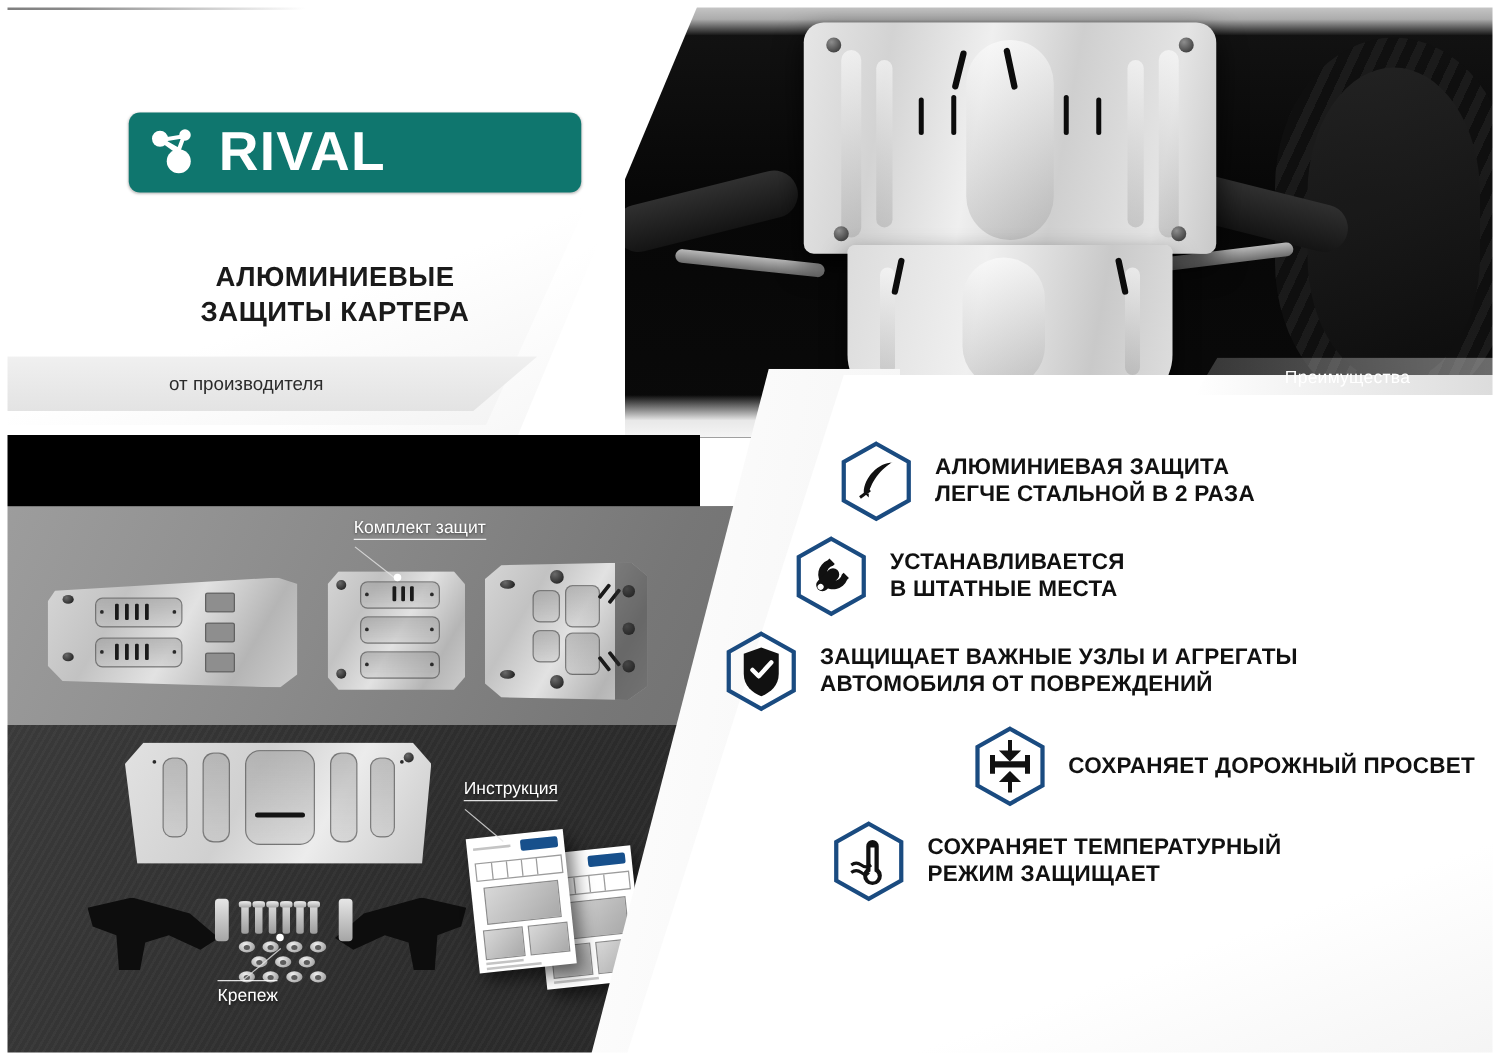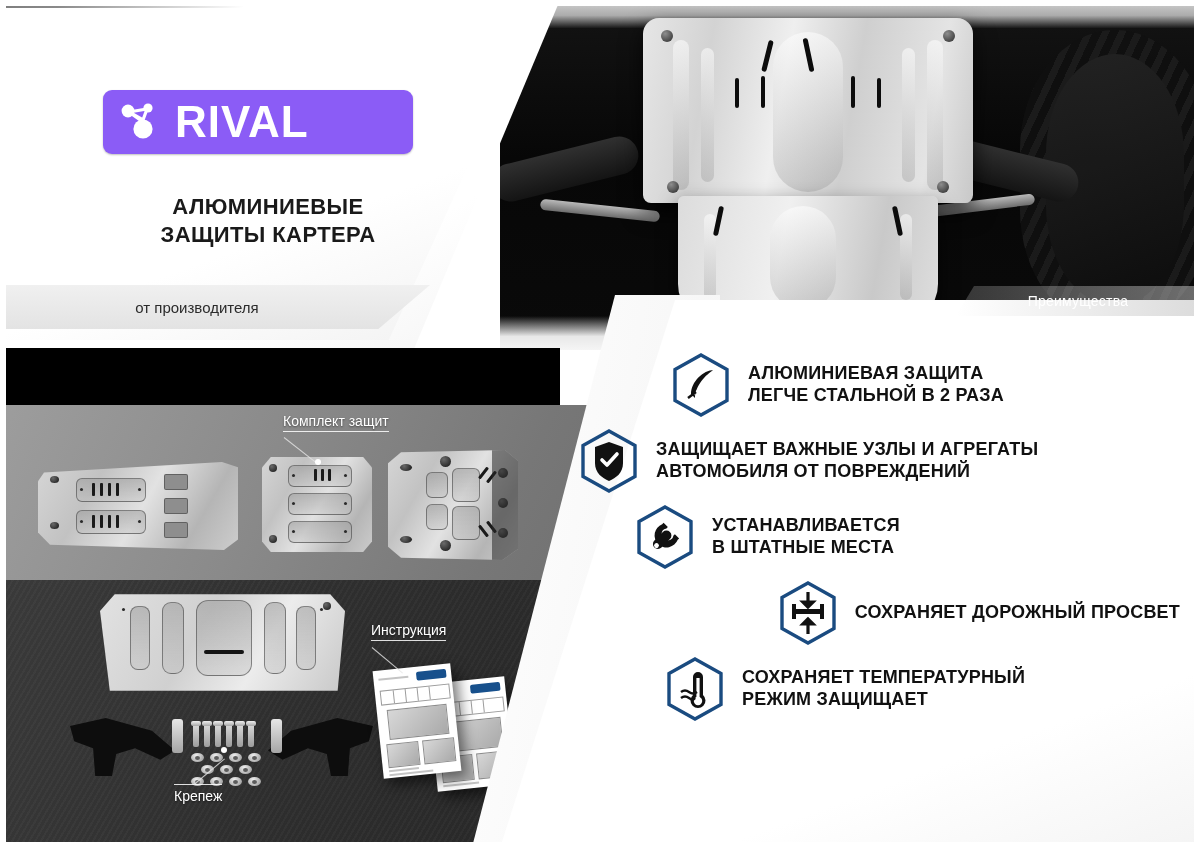--- a/index.html
+++ b/index.html
@@ -90,34 +90,34 @@
     clip-path:polygon(0 0, 100% 0, 74% 100%, 0 100%);
     z-index:3;
   }
   .title-white{
     position:absolute;left:0;top:8px;width:540px;height:332px;
     background:linear-gradient(160deg,#ffffff 0%,#ffffff 62%,#f0f0f0 100%);
     clip-path:polygon(0 0, 100% 0, 72% 100%, 0 100%);
     z-index:4;
   }
   .logo-box{
-    position:absolute;left:103px;top:90px;width:310px;height:64px;
-    background:#8b5cf6;border-radius:9px;
+    position:absolute;left:103px;top:90px;width:362px;height:64px;
+    background:#0f766e;border-radius:9px;
     display:flex;align-items:center;gap:12px;padding:0 14px;
     box-sizing:border-box;
     box-shadow:0 1px 2px rgba(0,0,0,.25);
     z-index:5;
   }
   .logo-mark{width:46px;height:44px;flex:0 0 auto;}
   .logo-word{
     color:#ffffff;font-size:44px;font-weight:bold;letter-spacing:1px;
     line-height:1;font-family:"Liberation Sans",sans-serif;
   }
   .title-main{
-    position:absolute;left:103px;top:193px;width:330px;
+    position:absolute;left:103px;top:208px;width:330px;
     text-align:center;color:#1a1a1a;
     font-size:22px;font-weight:bold;line-height:1.28;letter-spacing:.4px;
     z-index:5;
   }
   .subtitle-bar{
     position:absolute;left:0;top:285px;width:430px;height:44px;
     background:linear-gradient(180deg,#f0f0f0,#e3e3e3);
     clip-path:polygon(0 0,100% 0,88% 100%,0 100%);
     display:flex;align-items:center;justify-content:center;
     z-index:5;
@@ -467,51 +467,51 @@
           <path d="M44 18 C38 25 30 34 24 43" stroke="#ffffff" stroke-width="1.2" fill="none"></path>
           <path d="M18 46 L26 40" stroke="#111111" stroke-width="2.4" fill="none"></path>
         </svg>
       </span>
       <span class="feature-text">
         <span>АЛЮМИНИЕВАЯ ЗАЩИТА</span><br>
         <span>ЛЕГЧЕ СТАЛЬНОЙ В 2 РАЗА</span>
       </span>
     </div>
 
-    <div class="feature" style="margin-left:-42px;">
-      <span class="hexwrap">
-        <svg viewBox="0 0 62 66" width="62" height="66" aria-hidden="true">
-          <polygon points="31,3 57,17.5 57,48.5 31,63 5,48.5 5,17.5" fill="none" stroke="#1a4b80" stroke-width="3.4"></polygon>
-          <path d="M31 14 L45 19 V35 C45 45 38 50 31 53 C24 50 17 45 17 35 V19 Z" fill="#111111"></path>
-          <path d="M24 32 l5 5 l10 -11" stroke="#ffffff" stroke-width="3.6" fill="none" stroke-linecap="round" stroke-linejoin="round"></path>
-        </svg>
-      </span>
-      <span class="feature-text">
-        <span>ЗАЩИЩАЕТ ВАЖНЫЕ УЗЛЫ И АГРЕГАТЫ</span><br>
-        <span>АВТОМОБИЛЯ ОТ ПОВРЕЖДЕНИЙ</span>
-      </span>
-    </div>
-
     <div class="feature" style="margin-left:14px;">
       <span class="hexwrap">
         <svg viewBox="0 0 62 66" width="62" height="66" aria-hidden="true">
           <polygon points="31,3 57,17.5 57,48.5 31,63 5,48.5 5,17.5" fill="none" stroke="#1a4b80" stroke-width="3.4"></polygon>
           <g transform="rotate(-45 31 33)">
             <path d="M38 22 a12 12 0 1 0 0 22 h2 v-6 h-2 a6 6 0 1 1 0-10 h2 v-6 z" fill="#111111"></path>
             <rect x="16" y="28" width="22" height="10" rx="5" fill="#111111"></rect>
             <circle cx="19" cy="33" r="2.4" fill="#ffffff"></circle>
           </g>
         </svg>
       </span>
       <span class="feature-text">
         <span>УСТАНАВЛИВАЕТСЯ</span><br>
         <span>В ШТАТНЫЕ МЕСТА</span>
       </span>
     </div>
 
+    <div class="feature" style="margin-left:-42px;">
+      <span class="hexwrap">
+        <svg viewBox="0 0 62 66" width="62" height="66" aria-hidden="true">
+          <polygon points="31,3 57,17.5 57,48.5 31,63 5,48.5 5,17.5" fill="none" stroke="#1a4b80" stroke-width="3.4"></polygon>
+          <path d="M31 14 L45 19 V35 C45 45 38 50 31 53 C24 50 17 45 17 35 V19 Z" fill="#111111"></path>
+          <path d="M24 32 l5 5 l10 -11" stroke="#ffffff" stroke-width="3.6" fill="none" stroke-linecap="round" stroke-linejoin="round"></path>
+        </svg>
+      </span>
+      <span class="feature-text">
+        <span>ЗАЩИЩАЕТ ВАЖНЫЕ УЗЛЫ И АГРЕГАТЫ</span><br>
+        <span>АВТОМОБИЛЯ ОТ ПОВРЕЖДЕНИЙ</span>
+      </span>
+    </div>
+
     <div class="feature" style="margin-left:-2px;justify-content:flex-end;">
       <span class="hexwrap">
         <svg viewBox="0 0 62 66" width="62" height="66" aria-hidden="true">
           <polygon points="31,3 57,17.5 57,48.5 31,63 5,48.5 5,17.5" fill="none" stroke="#1a4b80" stroke-width="3.4"></polygon>
           <rect x="15" y="29" width="32" height="5" fill="#111111"></rect>
           <rect x="15" y="24" width="4" height="15" fill="#111111"></rect>
           <rect x="43" y="24" width="4" height="15" fill="#111111"></rect>
           <path d="M31 12 v11 M31 27 l-5 -5 h10 z" stroke="#111111" stroke-width="3.2" fill="#111111"></path>
           <path d="M31 54 v-11 M31 39 l-5 5 h10 z" stroke="#111111" stroke-width="3.2" fill="#111111"></path>
         </svg>

